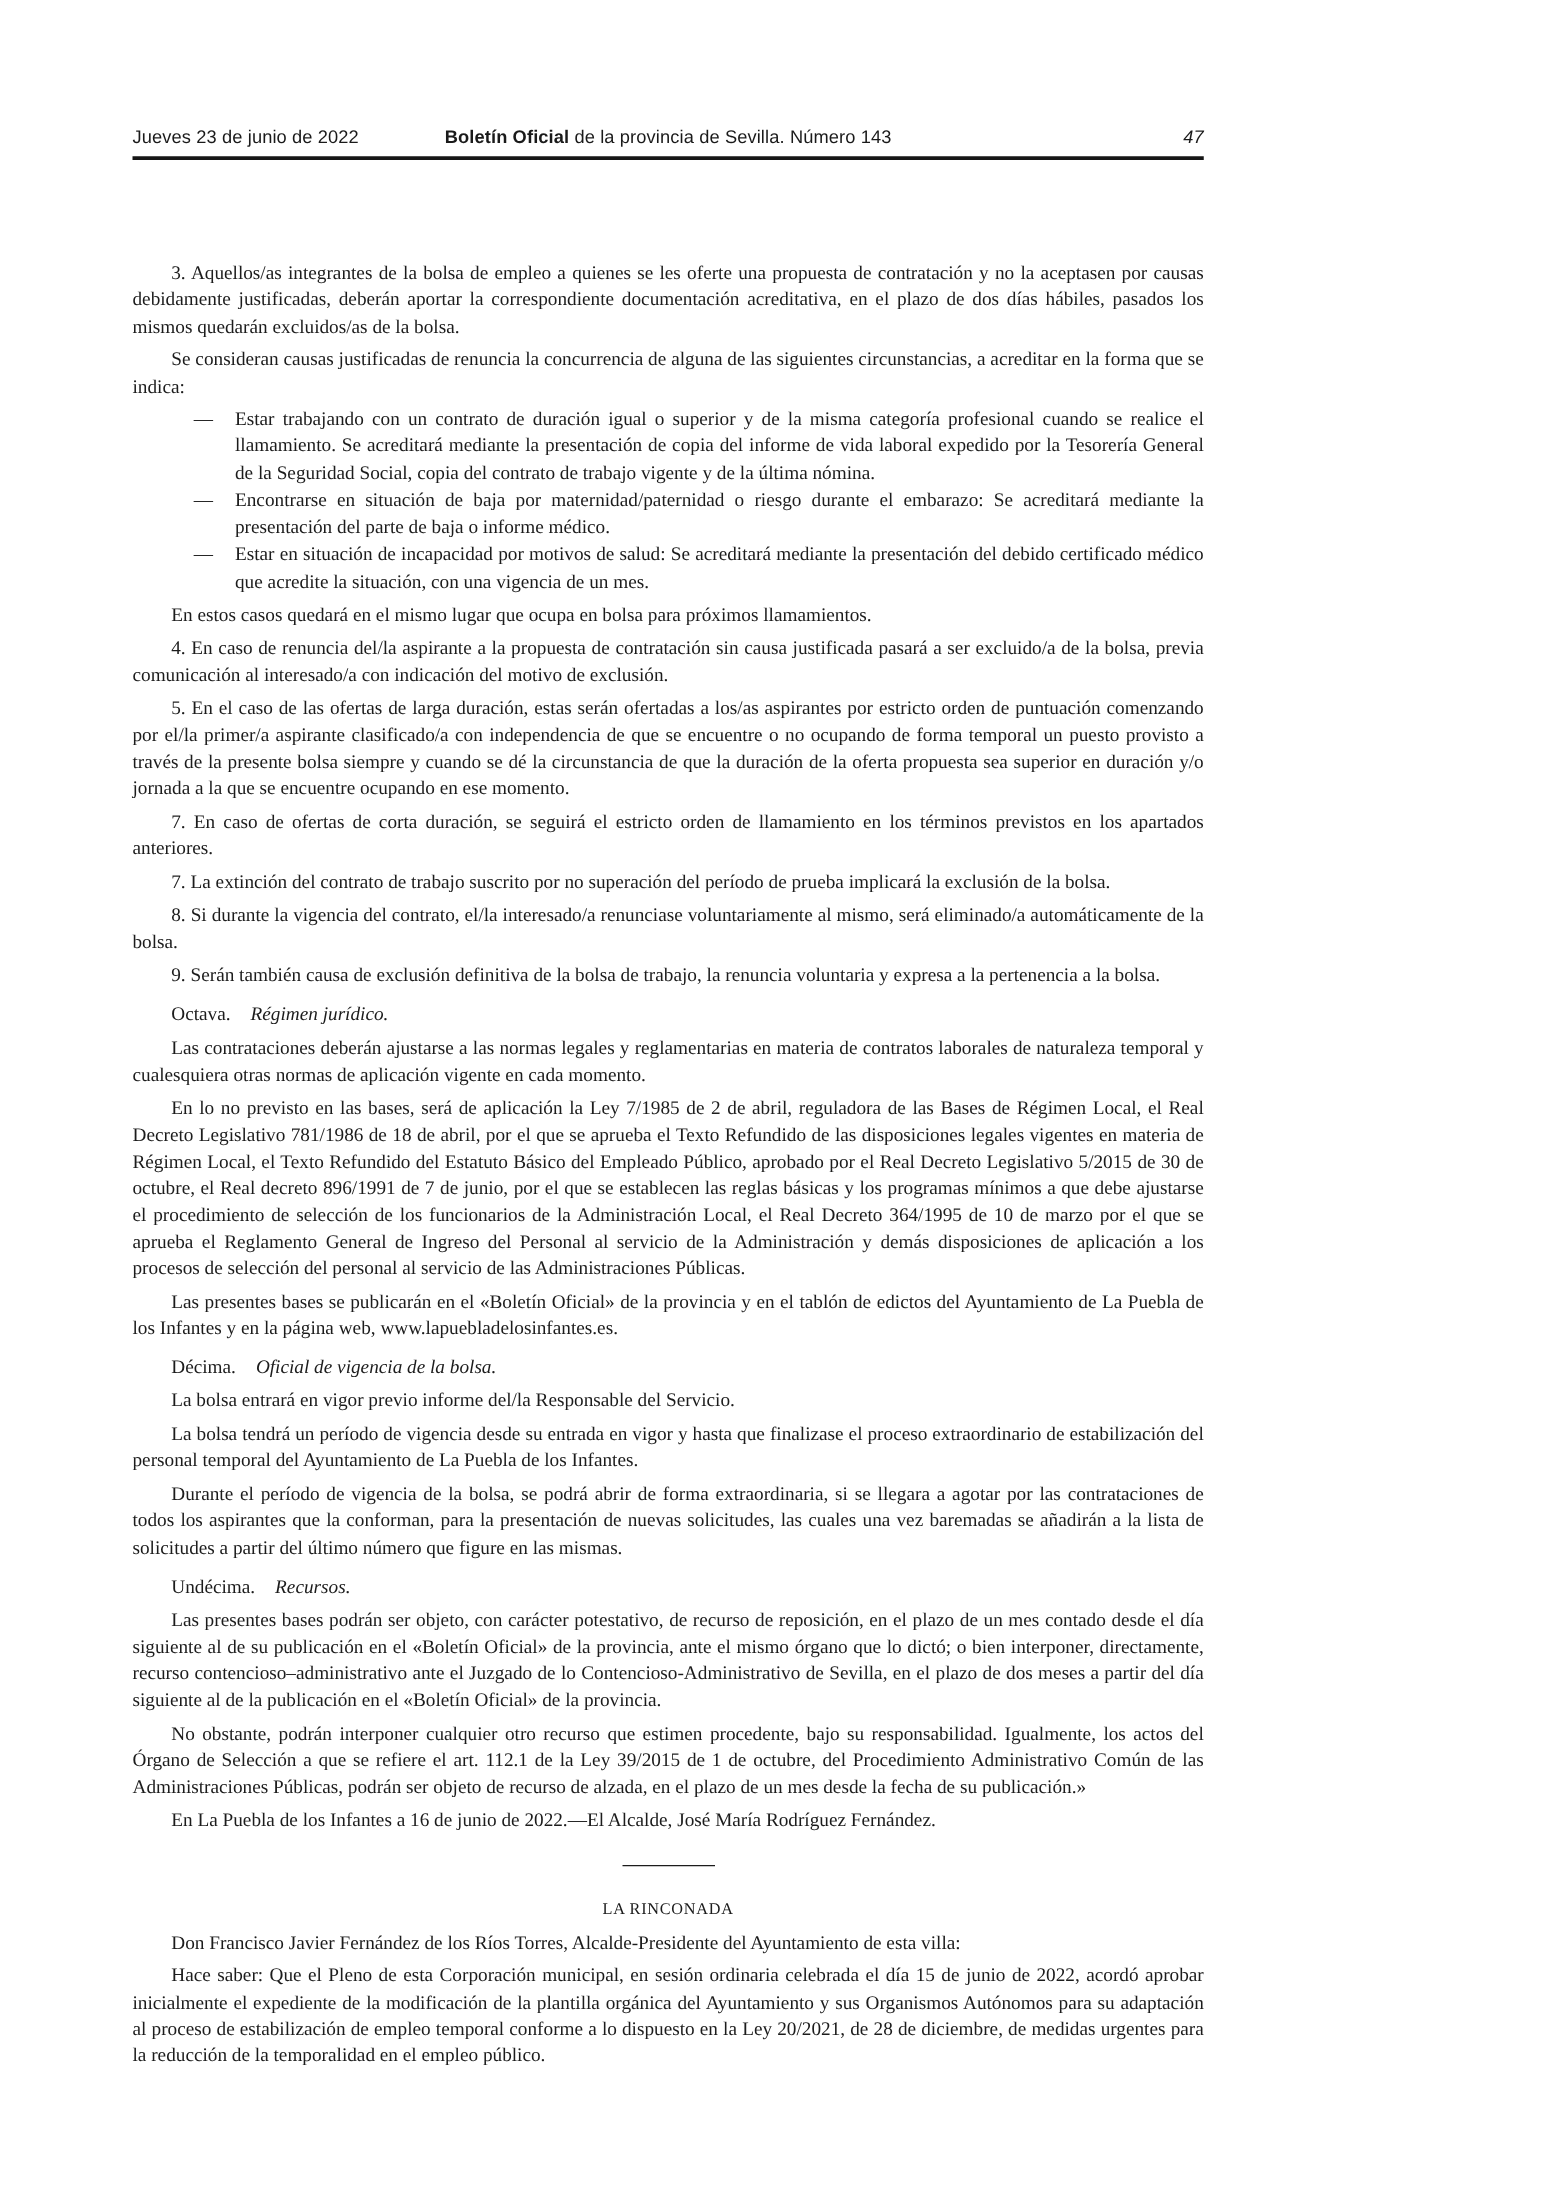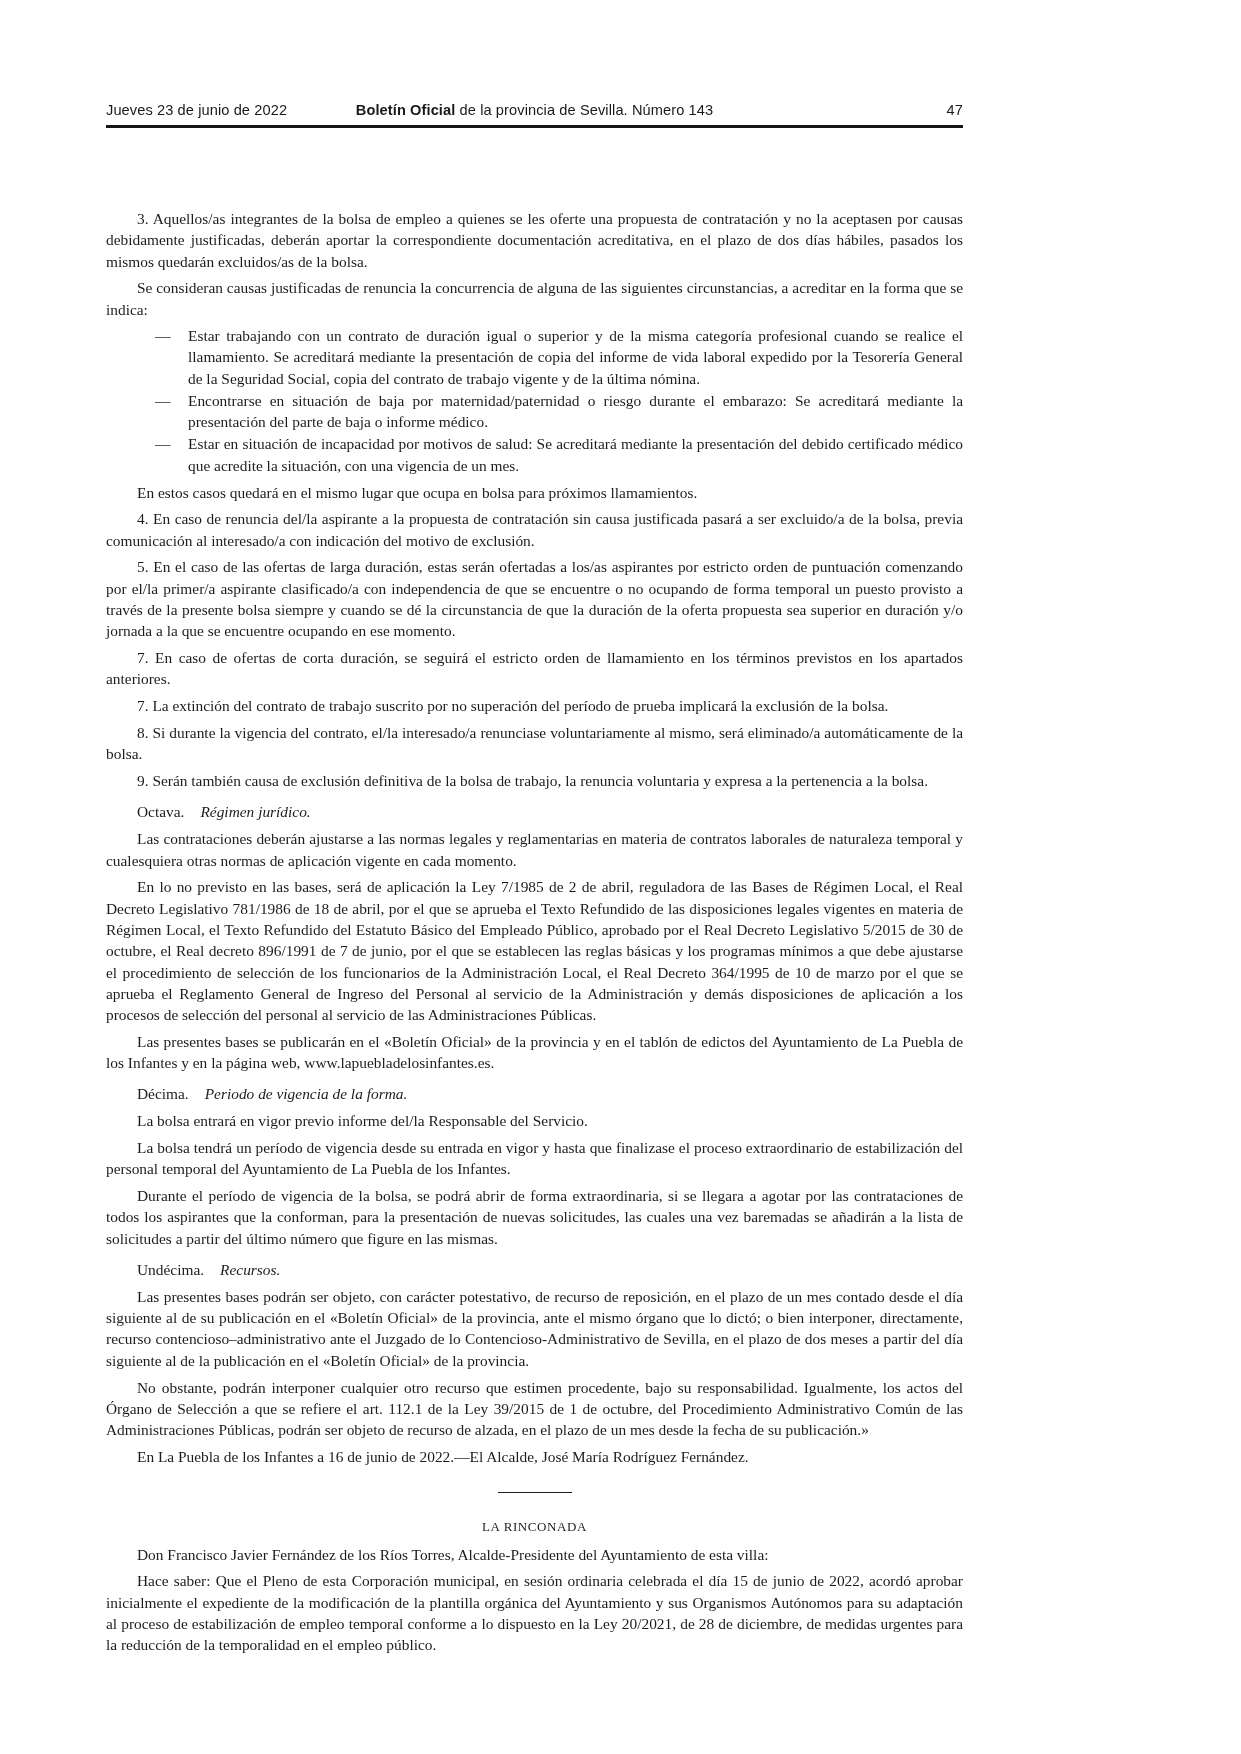--- a/index.html
+++ b/index.html
@@ -23,21 +23,21 @@
     padding-top: 102px;
     padding-bottom: 7px;
     border-bottom: 3px solid #161616;
     font-family: "Liberation Sans", sans-serif;
     font-size: 14.6px;
     letter-spacing: 0.1px;
     color: #1a1a1a;
   }
   .header .h-left  { width: 320px; text-align: left; }
   .header .h-center{ flex: 1; text-align: center; white-space: nowrap; }
-  .header .h-right { width: 320px; text-align: right; }
+  .header .h-right { width: 320px; text-align: right; font-style: italic; }
   .header b { font-weight: 700; }
   
   .doc {
     margin-top: 80px;
     font-size: 15.4px;
     line-height: 21.3px;
     text-align: justify;
   }
   .para {
     margin: 5.5px 0 0 0;
@@ -100,21 +100,21 @@
       <p class="para">4. En caso de renuncia del/la aspirante a la propuesta de contratación sin causa justificada pasará a ser excluido/a de la bolsa, previa comunicación al interesado/a con indicación del motivo de exclusión.</p>
       <p class="para">5. En el caso de las ofertas de larga duración, estas serán ofertadas a los/as aspirantes por estricto orden de puntuación comenzando por el/la primer/a aspirante clasificado/a con independencia de que se encuentre o no ocupando de forma temporal un puesto provisto a través de la presente bolsa siempre y cuando se dé la circunstancia de que la duración de la oferta propuesta sea superior en duración y/o jornada a la que se encuentre ocupando en ese momento.</p>
       <p class="para">7. En caso de ofertas de corta duración, se seguirá el estricto orden de llamamiento en los términos previstos en los apartados anteriores.</p>
       <p class="para">7. La extinción del contrato de trabajo suscrito por no superación del período de prueba implicará la exclusión de la bolsa.</p>
       <p class="para">8. Si durante la vigencia del contrato, el/la interesado/a renunciase voluntariamente al mismo, será eliminado/a automáticamente de la bolsa.</p>
       <p class="para">9. Serán también causa de exclusión definitiva de la bolsa de trabajo, la renuncia voluntaria y expresa a la pertenencia a la bolsa.</p>
       <p class="clause-heading"><span class="clause-label">Octava.</span><span class="clause-title">Régimen jurídico.</span></p>
       <p class="para">Las contrataciones deberán ajustarse a las normas legales y reglamentarias en materia de contratos laborales de naturaleza temporal y cualesquiera otras normas de aplicación vigente en cada momento.</p>
       <p class="para">En lo no previsto en las bases, será de aplicación la Ley 7/1985 de 2 de abril, reguladora de las Bases de Régimen Local, el Real Decreto Legislativo 781/1986 de 18 de abril, por el que se aprueba el Texto Refundido de las disposiciones legales vigentes en materia de Régimen Local, el Texto Refundido del Estatuto Básico del Empleado Público, aprobado por el Real Decreto Legislativo 5/2015 de 30 de octubre, el Real decreto 896/1991 de 7 de junio, por el que se establecen las reglas básicas y los programas mínimos a que debe ajustarse el procedimiento de selección de los funcionarios de la Administración Local, el Real Decreto 364/1995 de 10 de marzo por el que se aprueba el Reglamento General de Ingreso del Personal al servicio de la Administración y demás disposiciones de aplicación a los procesos de selección del personal al servicio de las Administraciones Públicas.</p>
       <p class="para">Las presentes bases se publicarán en el «Boletín Oficial» de la provincia y en el tablón de edictos del Ayuntamiento de La Puebla de los Infantes y en la página web, www.lapuebladelosinfantes.es.</p>
-      <p class="clause-heading"><span class="clause-label">Décima.</span><span class="clause-title">Periodo de vigencia de la forma.</span></p>
+      <p class="clause-heading"><span class="clause-label">Décima.</span><span class="clause-title">Oficial de vigencia de la bolsa.</span></p>
       <p class="para">La bolsa entrará en vigor previo informe del/la Responsable del Servicio.</p>
       <p class="para">La bolsa tendrá un período de vigencia desde su entrada en vigor y hasta que finalizase el proceso extraordinario de estabilización del personal temporal del Ayuntamiento de La Puebla de los Infantes.</p>
       <p class="para">Durante el período de vigencia de la bolsa, se podrá abrir de forma extraordinaria, si se llegara a agotar por las contrataciones de todos los aspirantes que la conforman, para la presentación de nuevas solicitudes, las cuales una vez baremadas se añadirán a la lista de solicitudes a partir del último número que figure en las mismas.</p>
       <p class="clause-heading"><span class="clause-label">Undécima.</span><span class="clause-title">Recursos.</span></p>
       <p class="para">Las presentes bases podrán ser objeto, con carácter potestativo, de recurso de reposición, en el plazo de un mes contado desde el día siguiente al de su publicación en el «Boletín Oficial» de la provincia, ante el mismo órgano que lo dictó; o bien interponer, directamente, recurso contencioso–administrativo ante el Juzgado de lo Contencioso-Administrativo de Sevilla, en el plazo de dos meses a partir del día siguiente al de la publicación en el «Boletín Oficial» de la provincia.</p>
       <p class="para">No obstante, podrán interponer cualquier otro recurso que estimen procedente, bajo su responsabilidad. Igualmente, los actos del Órgano de Selección a que se refiere el art. 112.1 de la Ley 39/2015 de 1 de octubre, del Procedimiento Administrativo Común de las Administraciones Públicas, podrán ser objeto de recurso de alzada, en el plazo de un mes desde la fecha de su publicación.»</p>
       <p class="para">En La Puebla de los Infantes a 16 de junio de 2022.—El Alcalde, José María Rodríguez Fernández.</p>
       <div class="divider"></div>
       <p class="section-heading">LA RINCONADA</p>
       <p class="para">Don Francisco Javier Fernández de los Ríos Torres, Alcalde-Presidente del Ayuntamiento de esta villa:</p>

